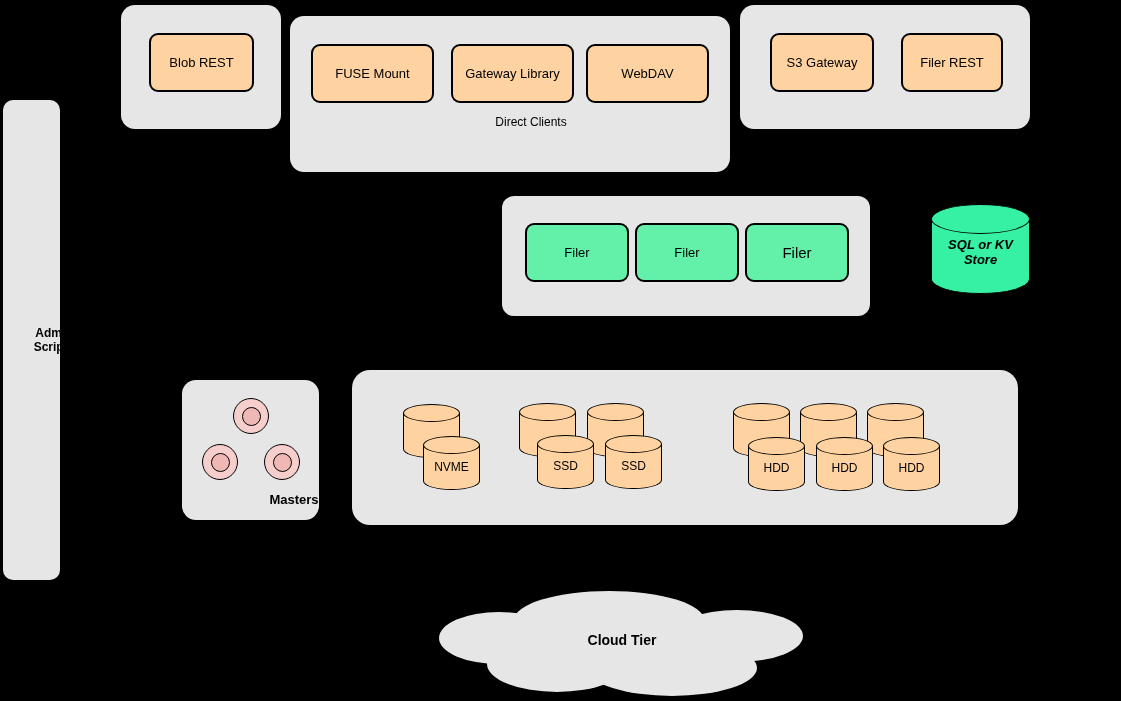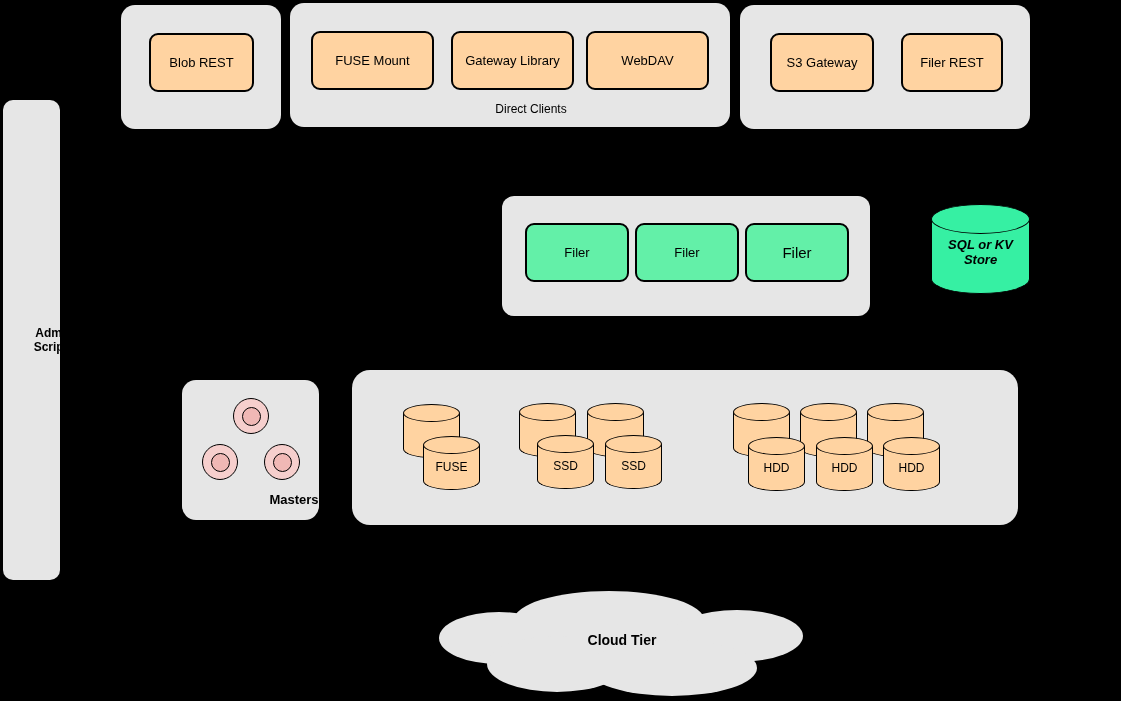--- a/index.html
+++ b/index.html
@@ -60,21 +60,21 @@
 </style>
 </head>
 <body>
 
 <div class="stage">
 
   <div class="panel" style="left:121px;top:5px;width:160px;height:124px;">
     <div class="btn orange" style="left:28px;top:28px;width:101px;height:55px;">Blob REST</div>
   </div>
 
-  <div class="panel" style="left:290px;top:3px;width:440px;height:124px;">
+  <div class="panel" style="left:290px;top:16px;width:440px;height:156px;">
     <div class="btn orange" style="left:21px;top:28px;width:119px;height:55px;">FUSE Mount</div>
     <div class="btn orange" style="left:161px;top:28px;width:119px;height:55px;">Gateway Library</div>
     <div class="btn orange" style="left:296px;top:28px;width:119px;height:55px;">WebDAV</div>
     <div class="caption center-text" style="top:99px;">Direct Clients</div>
   </div>
 
   <div class="panel" style="left:740px;top:5px;width:290px;height:124px;">
     <div class="btn orange" style="left:30px;top:28px;width:100px;height:55px;">S3 Gateway</div>
     <div class="btn orange" style="left:161px;top:28px;width:98px;height:55px;">Filer REST</div>
   </div>
@@ -104,21 +104,21 @@
 
   <div class="panel" style="left:352px;top:370px;width:666px;height:155px;border-radius:18px;">
 
     <div class="cyl disk" style="left:51px;top:34px;">
       <div class="cyl-body"></div>
         <div class="cyl-top"></div>
     </div>
     <div class="cyl disk" style="left:71px;top:66px;">
       <div class="cyl-body"></div>
         <div class="cyl-top"></div>
-      <div class="cyl-label">FUSE</div>
+      <div class="cyl-label">NVME</div>
     </div>
 
     <div class="cyl disk" style="left:167px;top:33px;">
       <div class="cyl-body"></div>
         <div class="cyl-top"></div>
     </div>
     <div class="cyl disk" style="left:235px;top:33px;">
       <div class="cyl-body"></div>
         <div class="cyl-top"></div>
     </div>

